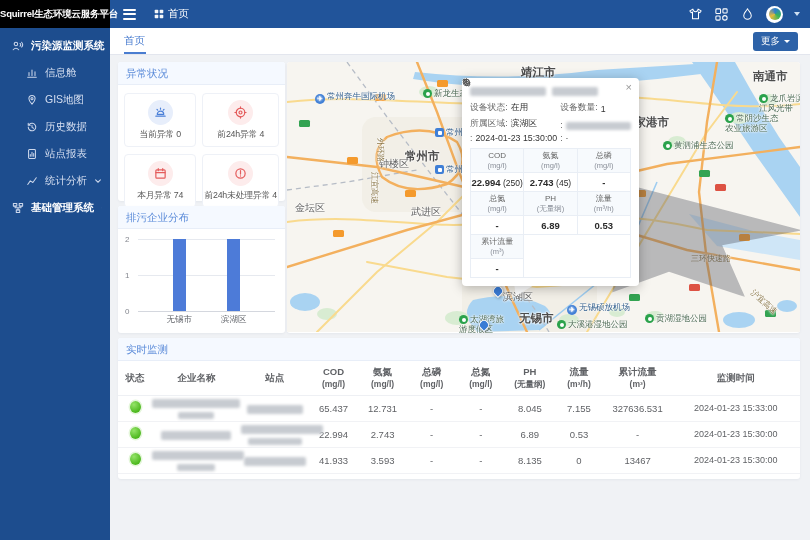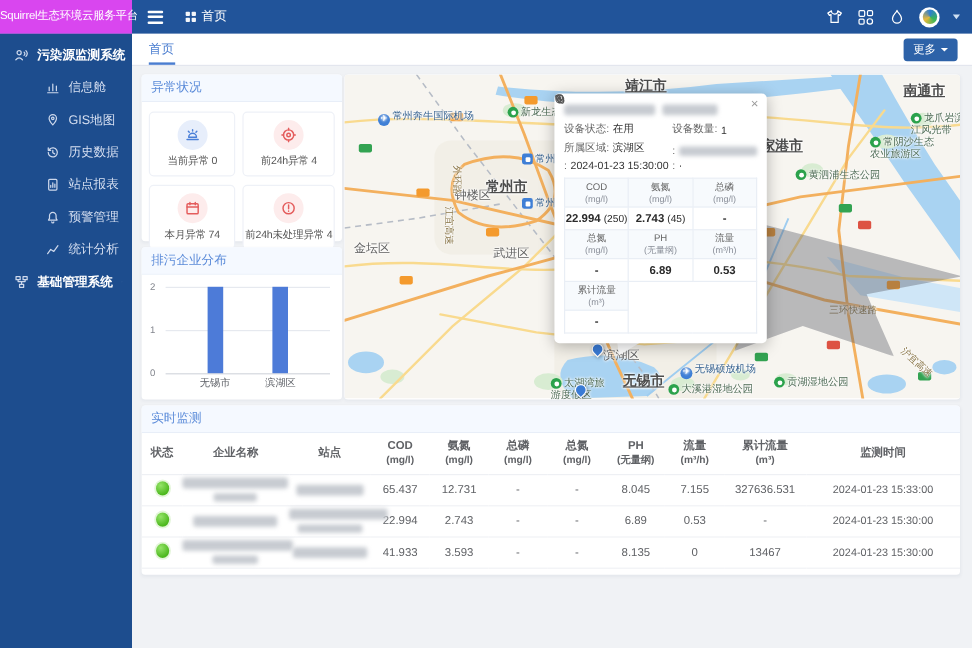--- a/index.html
+++ b/index.html
@@ -1,36 +1,36 @@
 <!DOCTYPE html>
 <html><head>
 <meta charset="utf-8">
 <style>
   *{box-sizing:border-box;margin:0;padding:0;}
   html,body{width:810px;height:540px;overflow:hidden;}
   body{position:relative;font-family:"Liberation Sans","DejaVu Sans",sans-serif;background:#f0f2f5;font-size:12px;color:#333;}
   
   .topbar{position:absolute;top:0;left:0;right:0;height:28px;background:#21549a;display:flex;align-items:center;color:#fff;z-index:30;}
-  .logo{width:110px;font-size:9.5px;font-weight:normal;text-align:center;letter-spacing:-.2px;white-space:nowrap;background:#d946ef;height:100%;line-height:28px;}
+  .logo{width:110px;font-size:9.5px;font-weight:bold;text-align:center;letter-spacing:-.2px;white-space:nowrap;background:#000000;height:100%;line-height:28px;}
   .hamb{width:26px;height:28px;display:flex;flex-direction:column;justify-content:center;gap:2.5px;align-items:center;cursor:pointer;margin-left:6px;}
   .hamb i{display:block;width:13px;height:2px;background:#fff;border-radius:1px;}
   .crumb{display:flex;align-items:center;gap:4px;font-size:10.5px;margin-left:12px;}
   .searchbox{margin-left:26px;width:122px;height:17px;background:#2b5fa5;border:1px solid #4d7ab4;border-radius:3px;display:flex;align-items:center;padding:0 5px;gap:4px;}
   .searchbox input{flex:1;border:none;outline:none;background:transparent;font-size:9.5px;color:#d7e4f5;min-width:0;}
   .searchbox input::placeholder{color:#9db8d8;}
   .top-right{margin-left:auto;display:flex;align-items:center;gap:11px;padding-right:10px;}
   .tico{width:15px;height:15px;display:block;}
   .avatar{width:17px;height:17px;border-radius:50%;background:#fff;display:flex;align-items:center;justify-content:center;}
   .avatar i{display:block;width:12px;height:12px;border-radius:50%;background:conic-gradient(#2d7dd2,#35b558,#e8b93c,#2d7dd2);}
   .caret{width:0;height:0;border-left:3.5px solid transparent;border-right:3.5px solid transparent;border-top:4px solid #cfe0f2;}
   
   .sidebar{position:absolute;top:28px;left:0;bottom:0;width:110px;background:#1d4d8e;z-index:25;padding-top:4px;}
   .s-item{display:flex;align-items:center;gap:7px;height:27px;padding:0 8px 0 12px;color:#d6dff1;font-size:10.5px;cursor:pointer;white-space:nowrap;}
   .s-item.group{color:#fff;font-weight:bold;}
-  .s-item.child{padding-left:38px;}
+  .s-item.child{padding-left:26px;}
   .si{width:12px;height:12px;flex:none;}
   .si path,.si rect,.si circle,.si polyline{stroke:#cdd8ec;fill:none;stroke-width:1.2;stroke-linecap:round;stroke-linejoin:round;}
   .chev{width:8px;height:8px;margin-left:auto;}
   .chev path{stroke:#cdd8ec;fill:none;stroke-width:1.3;stroke-linecap:round;}
   
   .tabbar{position:absolute;left:110px;top:28px;right:0;height:27px;background:#fff;border-bottom:1px solid #e3e6ee;display:flex;align-items:center;z-index:20;}
   .tab{position:relative;height:100%;display:flex;align-items:center;padding:0 14px;font-size:10.5px;color:#4a7dd0;cursor:pointer;}
   .tab::after{content:"";position:absolute;left:50%;transform:translateX(-50%);bottom:0;width:22px;height:2px;background:#4a7dd0;}
   .more-btn{margin-left:auto;margin-right:12px;background:#2d62a8;color:#fff;font-size:9.5px;padding:3px 8px;border-radius:3px;border:none;display:flex;align-items:center;gap:4px;cursor:pointer;font-family:inherit;}
   .more-btn .dn{width:0;height:0;border-left:3px solid transparent;border-right:3px solid transparent;border-top:3.5px solid #fff;}
@@ -55,21 +55,21 @@
   .bars{position:absolute;inset:0;display:flex;justify-content:space-around;align-items:flex-end;padding:0 14px;}
   .bar{width:13px;}
   .xlabels{display:flex;justify-content:space-around;margin:3px 10px 0 20px;padding:0 14px;}
   .xlab{font-size:8.5px;color:#5f6268;}
   
   .p-map{left:177px;top:7px;right:10px;height:271px;overflow:hidden;}
   .map{position:absolute;inset:0;cursor:grab;}
   .map svg{position:absolute;inset:0;z-index:0;}
   #map-labels{position:absolute;inset:0;z-index:1;pointer-events:none;}
   .ml{position:absolute;white-space:nowrap;text-shadow:0 0 2px #fff,0 0 2px #fff,0 0 3px #fff;line-height:1.15;}
-  .ml.city{font-size:11.5px;color:#4c4c4c;font-weight:bold;text-decoration:underline;}
+  .ml.city{font-size:11.5px;color:#4c4c4c;font-weight:bold;}
   .ml.district{font-size:10px;color:#606060;}
   .ml.station{font-size:8.5px;color:#30causeless}
   .ml.station{font-size:8.5px;color:#35618f;}
   .ml.park{font-size:8.5px;color:#4e6b55;white-space:normal;}
   .ml.road{font-size:8px;color:#8a7648;transform-origin:left top;}
   .mk{display:inline-block;vertical-align:-2px;margin-right:2px;}
   .mk-rail{width:9px;height:9px;background:#3f7fd6;border-radius:2px;position:relative;}
   .mk-rail i{position:absolute;left:2.5px;top:2.5px;width:4px;height:4px;background:#fff;border-radius:1px;}
   .mk-air{width:10px;height:10px;background:#3f7fd6;border-radius:50%;color:#fff;font-size:7px;line-height:10px;text-align:center;}
   .mk-park{width:9px;height:9px;background:#2ba24c;border-radius:50%;position:relative;}
@@ -179,27 +179,20 @@
         <path d="M7,5 V7.4 L8.8,8.4"></path>
       </svg>
     <span>历史数据</span>
   </div>
   <div class="s-item child">
     <svg class="si" viewBox="0 0 14 14">
         <rect x="3" y="1.8" width="8" height="10.4" rx="1"></rect>
         <path d="M5,9.5 V7.5 M7,9.5 V5 M9,9.5 V6.3"></path>
       </svg>
     <span>站点报表</span>
-  </div>
-  <div class="s-item child">
-    <svg class="si" viewBox="0 0 14 14">
-        <path d="M7,2.4 a3.2,3.2 0 0 1 3.2,3.2 V8 l1,1.8 H2.8 L3.8,8 V5.6 A3.2,3.2 0 0 1 7,2.4 Z"></path>
-        <path d="M6,11.6 a1,1 0 0 0 2,0"></path>
-      </svg>
-    <span>预警管理</span>
   </div>
   <div class="s-item child">
     <svg class="si" viewBox="0 0 14 14">
         <polyline points="2,11 5,6.8 8,8.8 12,3.2"></polyline>
       </svg>
     <span>统计分析</span>
     <svg class="chev" viewBox="0 0 10 10">
         <path d="M2,3.5 L5,6.5 L8,3.5"></path>
       </svg>
   </div>

